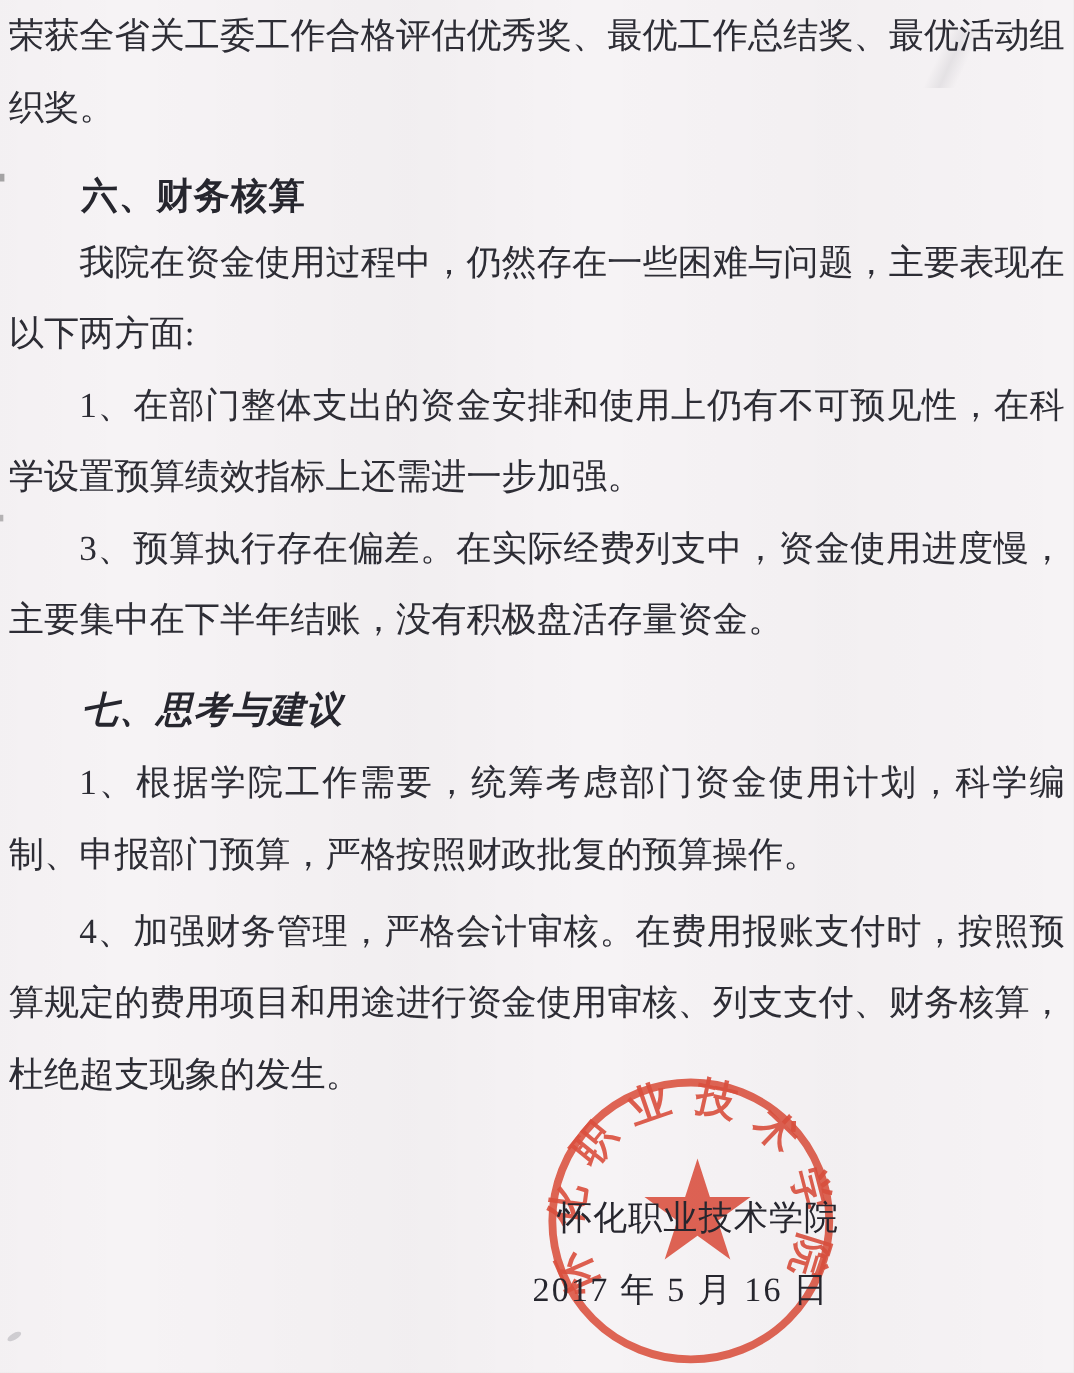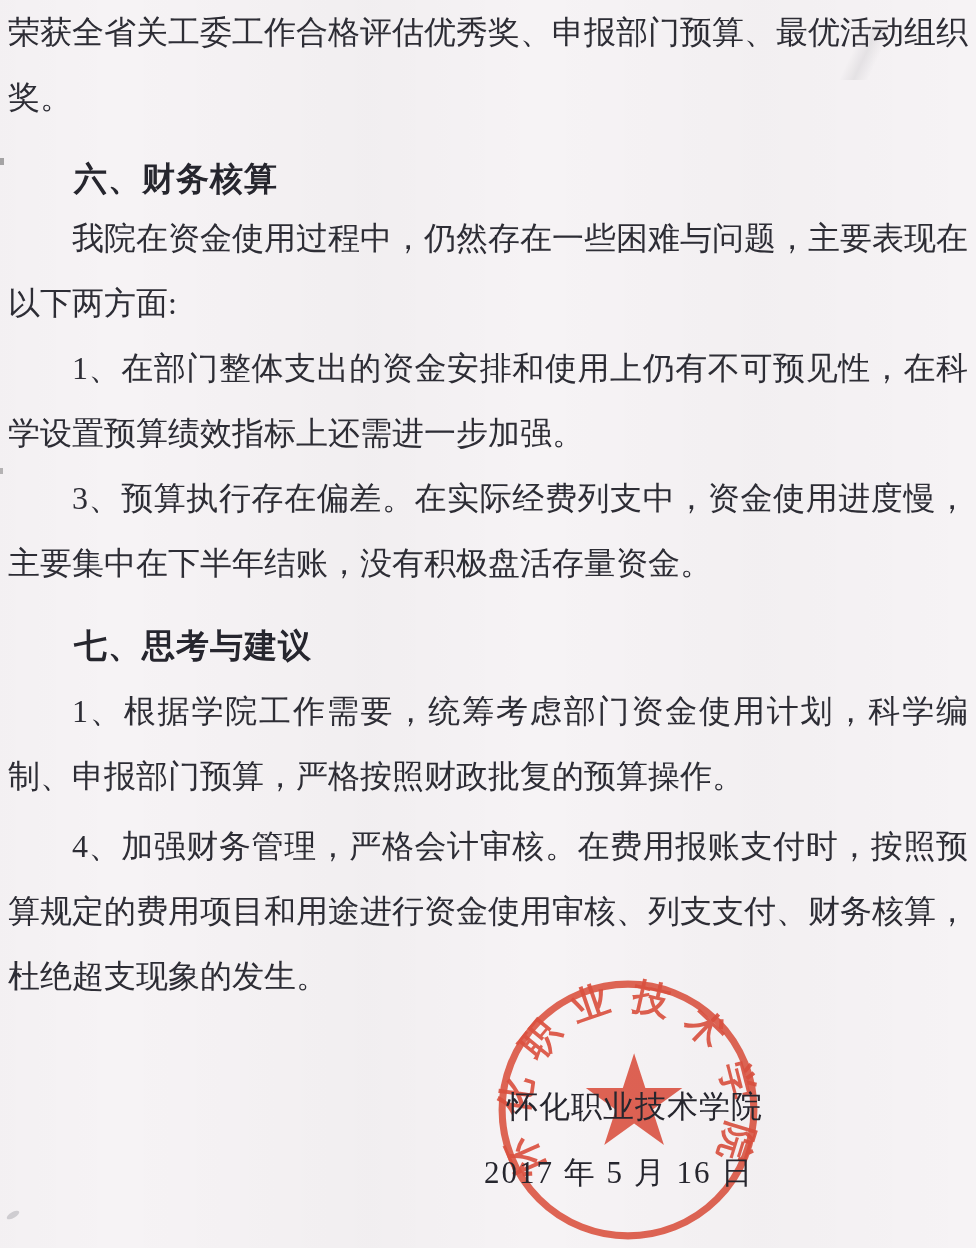--- a/index.html
+++ b/index.html
@@ -36,21 +36,21 @@
   p.indent { text-indent: 2em; }
   h2.doc-heading {
     font-size: 33px;
     line-height: 65px;
     font-weight: 700;
     text-indent: 2em;
     letter-spacing: 1px;
     color: #26262e;
   }
   h2.h-six { margin-top: 17px; margin-bottom: -6px; }
-  h2.h-seven { margin-top: 18px; }
+  h2.h-seven { margin-top: 18px; font-style: italic; }
   p.item-2b { margin-top: 5px; }
 
   
   .sig-org {
     position: absolute;
     left: 507px;
     top: 1086px;
     z-index: 3;
     font-size: 31px;
     letter-spacing: 1px;
@@ -100,21 +100,21 @@
 <body>
 
 <div class="page">
 
   <div class="crease"></div>
   <div class="speck speck-a"></div>
   <div class="speck speck-b"></div>
   <div class="smudge"></div>
 
   <div class="textflow">
-    <p class="doc-line">荣获全省关工委工作合格评估优秀奖、申报部门预算、最优活动组织奖。</p>
+    <p class="doc-line">荣获全省关工委工作合格评估优秀奖、最优工作总结奖、最优活动组织奖。</p>
 
     <h2 class="doc-heading h-six">六、财务核算</h2>
 
     <p class="doc-line indent">我院在资金使用过程中，仍然存在一些困难与问题，主要表现在以下两方面:</p>
 
     <p class="doc-line indent">1、在部门整体支出的资金安排和使用上仍有不可预见性，在科学设置预算绩效指标上还需进一步加强。</p>
 
     <p class="doc-line indent">3、预算执行存在偏差。在实际经费列支中，资金使用进度慢，主要集中在下半年结账，没有积极盘活存量资金。</p>
 
     <h2 class="doc-heading h-seven">七、思考与建议</h2>

